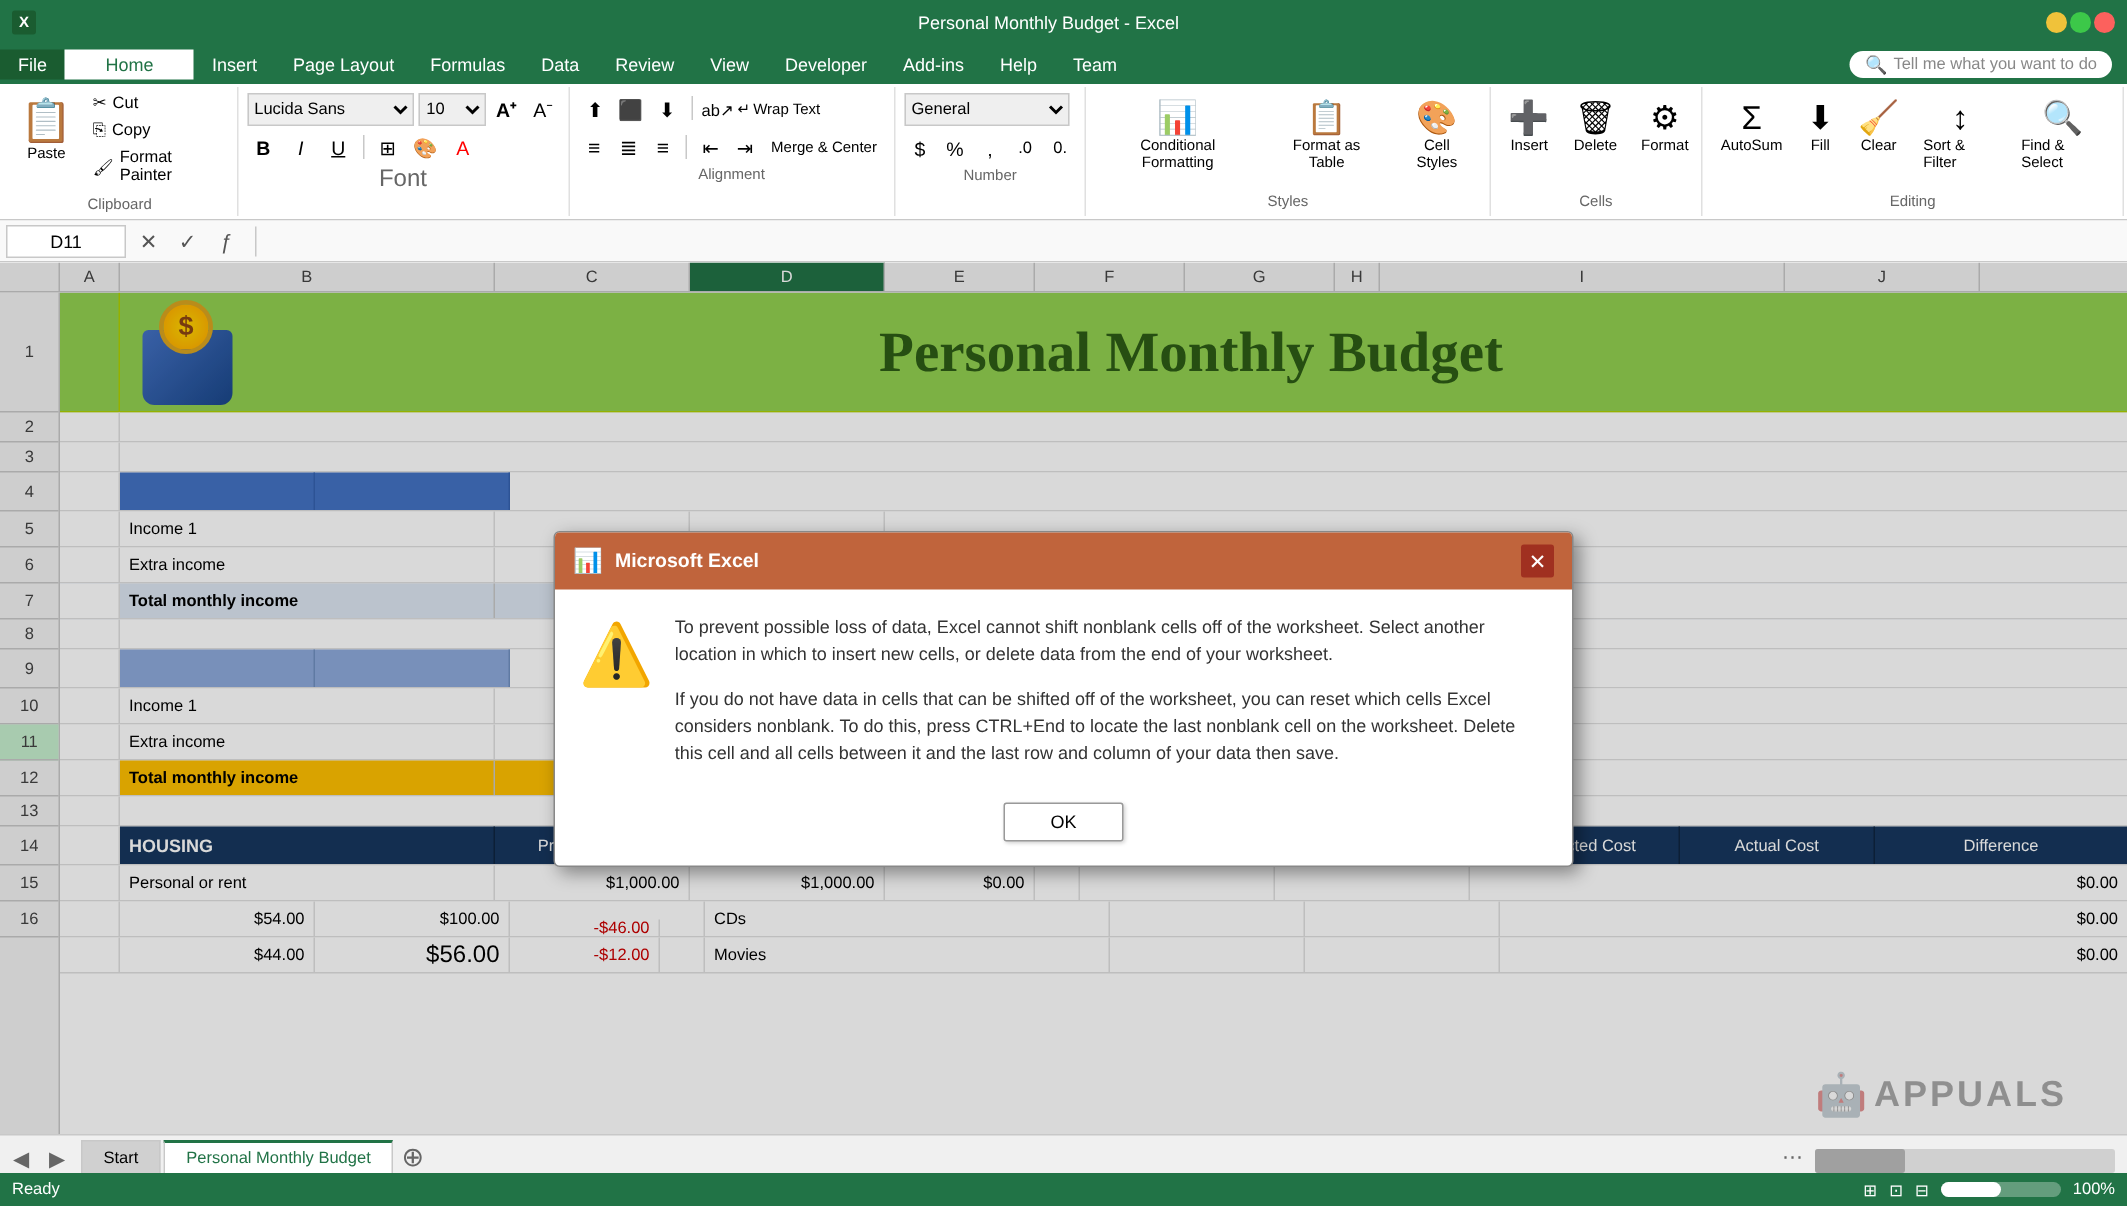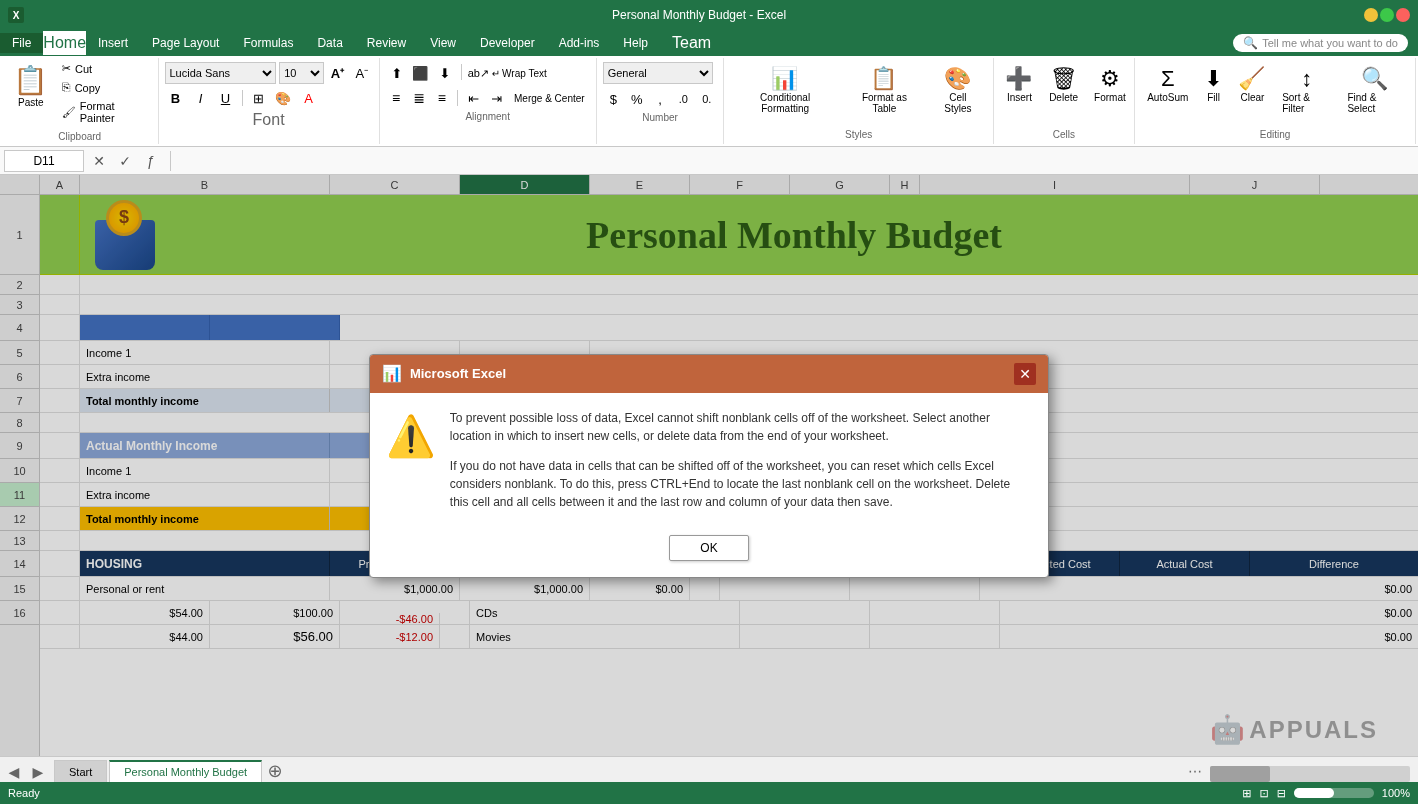--- a/index.html
+++ b/index.html
@@ -17,31 +17,31 @@
     <div style="flex:1; text-align:center; font-size:12px;">Personal Monthly Budget - Excel</div>
     <div style="display:flex; gap:2px;">
       <div style="width:14px; height:14px; border-radius:50%; background:#f0c23a; cursor:pointer;"></div>
       <div style="width:14px; height:14px; border-radius:50%; background:#3cc849; cursor:pointer;"></div>
       <div style="width:14px; height:14px; border-radius:50%; background:#fc615d; cursor:pointer;"></div>
     </div>
   </div>
 
   <div style="background:#217346; color:white; height:26px; display:flex; align-items:center; padding:0 0; gap:0;">
     <div style="padding:3px 12px; cursor:pointer; font-size:12px; background:#1a5c30;">File</div>
-    <div style="padding:3px 0; cursor:pointer; font-size:16px; background:white; color:#217346; font-weight:normal;">Home</div>
+    <div style="padding:3px 27px; cursor:pointer; font-size:12px; background:white; color:#217346; font-weight:normal;">Home</div>
     <div style="padding:3px 12px; cursor:pointer; font-size:12px;">Insert</div>
     <div style="padding:3px 12px; cursor:pointer; font-size:12px;">Page Layout</div>
     <div style="padding:3px 12px; cursor:pointer; font-size:12px;">Formulas</div>
     <div style="padding:3px 12px; cursor:pointer; font-size:12px;">Data</div>
     <div style="padding:3px 12px; cursor:pointer; font-size:12px;">Review</div>
     <div style="padding:3px 12px; cursor:pointer; font-size:12px;">View</div>
     <div style="padding:3px 12px; cursor:pointer; font-size:12px;">Developer</div>
     <div style="padding:3px 12px; cursor:pointer; font-size:12px;">Add-ins</div>
     <div style="padding:3px 12px; cursor:pointer; font-size:12px;">Help</div>
-    <div style="padding:3px 12px; cursor:pointer; font-size:16px;">Team</div>
+    <div style="padding:3px 12px; cursor:pointer; font-size:12px;">Team</div>
     <div style="flex:1;"></div>
     <div style="display:flex; align-items:center; background:white; border-radius:12px; padding:2px 10px; margin-right:10px; gap:4px; color:#444;">
       <span style="font-size:12px;">🔍</span>
       <span style="font-size:11px; color:#888;">Tell me what you want to do</span>
     </div>
   </div>
 
   <div style="background:white; border-bottom:1px solid #c8c8c8;">
     <div style="display:flex; align-items:stretch; padding:2px 2px; min-height:90px; gap:0;">
 
@@ -300,21 +300,20 @@
           <div style="flex:1; background:white;"></div>
         </div>
 
         <div style="display:flex; height:20px; border-bottom:1px solid #e0e0e0; background:white;">
           <div style="width:40px; border-right:1px solid #e0e0e0;"></div>
           <div style="flex:1;"></div>
         </div>
 
         <div style="display:flex; height:26px; border-bottom:1px solid #e0e0e0;">
           <div style="width:40px; border-right:1px solid #e0e0e0; background:white;"></div>
-          <div style="width:250px; background:#8eaadb; color:white; font-weight:bold; font-size:12px; display:flex; align-items:center; padding-left:6px; border-right:1px solid #7090c0;">Actual Monthly Income</div>
           <div style="width:130px; background:#8eaadb; border-right:1px solid #7090c0;"></div>
           <div style="width:130px; background:#8eaadb; border-right:1px solid #7090c0;"></div>
           <div style="flex:1; background:white;"></div>
         </div>
 
         <div style="display:flex; height:24px; border-bottom:1px solid #e0e0e0; background:white;">
           <div style="width:40px; border-right:1px solid #e0e0e0;"></div>
           <div style="width:250px; border-right:1px solid #e0e0e0; padding-left:6px; font-size:11px; display:flex; align-items:center;">Income 1</div>
           <div style="width:130px; border-right:1px solid #e0e0e0; text-align:right; font-size:11px; padding-right:6px; display:flex; align-items:center; justify-content:flex-end;">$4,000.00</div>
           <div style="width:130px; border-right:1px solid #e0e0e0; border:2px solid transparent;"></div>
@@ -378,21 +377,21 @@
           <div style="width:30px; border-right:1px solid #e0e0e0;"></div>
           <div style="width:270px; border-right:1px solid #e0e0e0; padding-left:6px; font-size:11px; display:flex; align-items:center;">CDs</div>
           <div style="width:130px; border-right:1px solid #e0e0e0;"></div>
           <div style="width:130px; border-right:1px solid #e0e0e0;"></div>
           <div style="flex:1; font-size:11px; display:flex; align-items:center; justify-content:flex-end; padding-right:6px;">$0.00</div>
         </div>
 
         <div style="display:flex; height:24px; border-bottom:1px solid #e0e0e0; background:white;">
           <div style="width:40px; border-right:1px solid #e0e0e0;"></div>
           <div style="width:130px; border-right:1px solid #e0e0e0; text-align:right; font-size:11px; padding-right:6px; display:flex; align-items:center; justify-content:flex-end;">$44.00</div>
-          <div style="width:130px; border-right:1px solid #e0e0e0; text-align:right; font-size:13px; padding-right:6px; display:flex; align-items:center; justify-content:flex-end;">$56.00</div>
+          <div style="width:130px; border-right:1px solid #e0e0e0; text-align:right; font-size:16px; padding-right:6px; display:flex; align-items:center; justify-content:flex-end;">$56.00</div>
           <div style="width:100px; border-right:1px solid #e0e0e0; text-align:right; font-size:11px; padding-right:6px; display:flex; align-items:center; justify-content:flex-end; color:#c00;">-$12.00</div>
           <div style="width:30px; border-right:1px solid #e0e0e0;"></div>
           <div style="width:270px; border-right:1px solid #e0e0e0; padding-left:6px; font-size:11px; display:flex; align-items:center;">Movies</div>
           <div style="width:130px; border-right:1px solid #e0e0e0;"></div>
           <div style="width:130px; border-right:1px solid #e0e0e0;"></div>
           <div style="flex:1; font-size:11px; display:flex; align-items:center; justify-content:flex-end; padding-right:6px;">$0.00</div>
         </div>
 
         <div style="position:absolute; bottom:10px; right:40px; opacity:0.5; display:flex; align-items:center; gap:4px;">
           <div style="font-size:28px; color:#888;">🤖</div>

